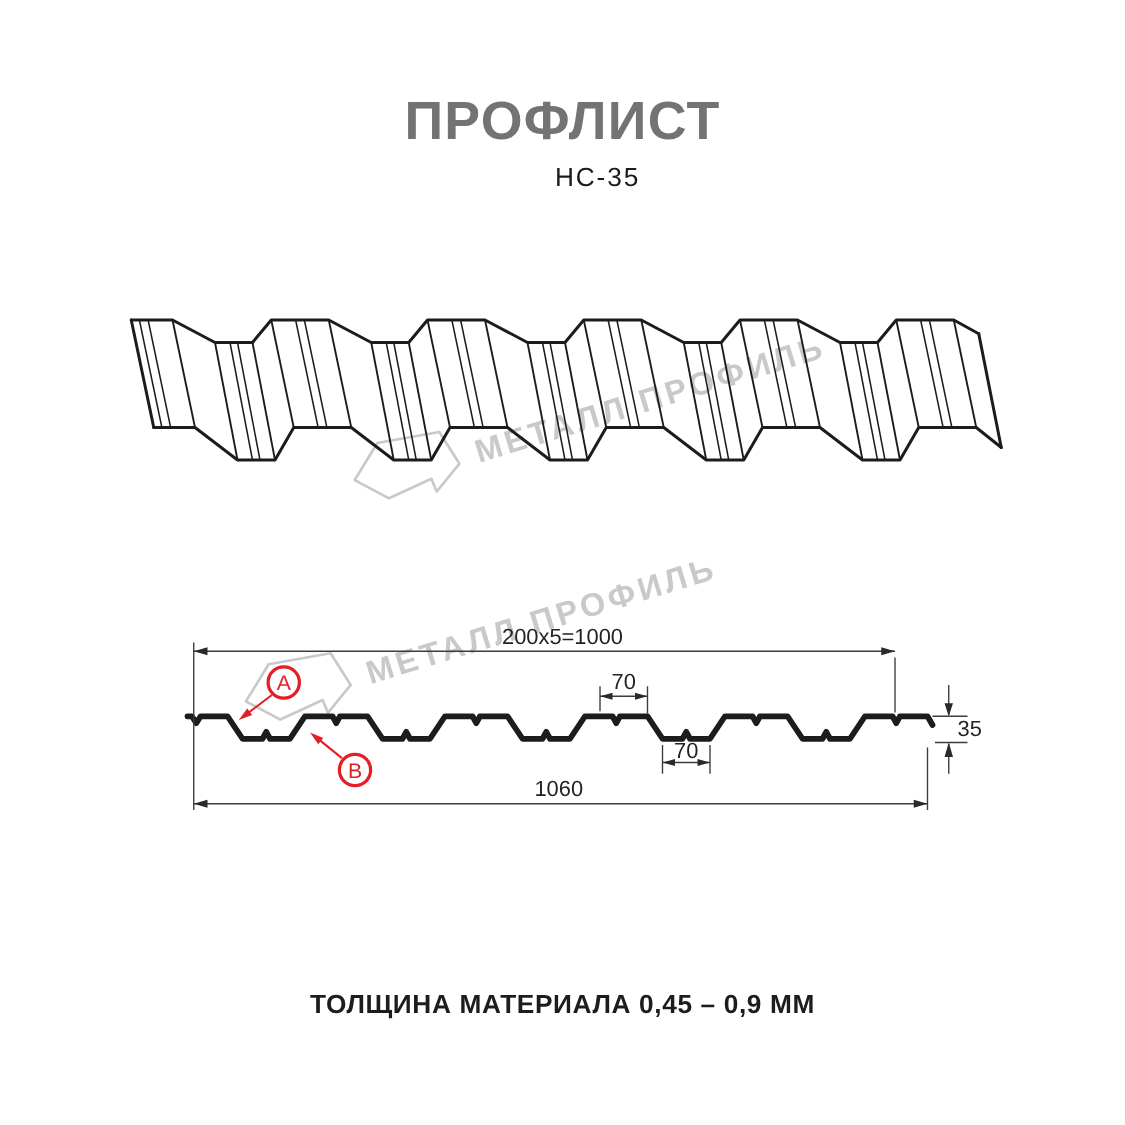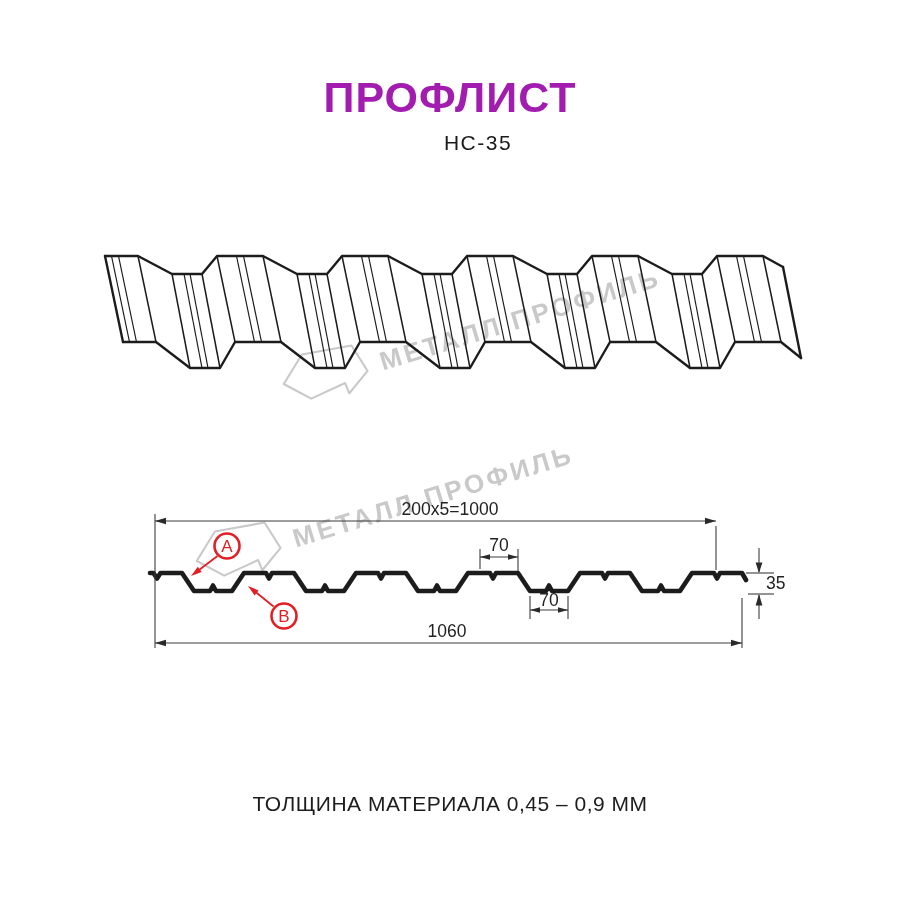--- a/index.html
+++ b/index.html
@@ -1,23 +1,23 @@
 <!DOCTYPE html>
 <html><head>
 <meta charset="utf-8">
 <style>
   html,body{margin:0;padding:0;background:#fff;}
   #canvas{position:relative;width:900px;height:900px;background:#ffffff;overflow:hidden;
           font-family:"Liberation Sans",sans-serif;}
   .title{position:absolute;left:0;top:76px;width:900px;text-align:center;
-         font-size:43px;font-weight:800;letter-spacing:1px;color:#a21caf;line-height:1;}
+         font-size:43px;font-weight:800;letter-spacing:1px;color:#737373;line-height:1;}
   .subtitle{position:absolute;left:0;top:132px;width:900px;text-align:center;
             font-size:21px;font-weight:500;letter-spacing:1.5px;color:#1a1a1a;line-height:1;margin-left:28px;}
   .footer{position:absolute;left:0;top:793px;width:900px;text-align:center;
-          font-size:21px;font-weight:400;letter-spacing:0.5px;color:#1d1d1d;line-height:1;}
+          font-size:21px;font-weight:700;letter-spacing:0.5px;color:#1d1d1d;line-height:1;}
   svg{position:absolute;left:0;top:0;}
   .edge{stroke:#1c1c1c;stroke-width:2.4;fill:none;stroke-linejoin:round;stroke-linecap:round;}
   .seam{stroke:#1c1c1c;stroke-width:1.5;}
   .rib{stroke:#1c1c1c;stroke-width:1.2;}
   .prof{stroke:#1c1c1c;stroke-width:4.6;fill:none;stroke-linejoin:round;stroke-linecap:round;}
   .dim{stroke:#3c3c3c;stroke-width:1.1;fill:none;}
   .ah{fill:#2a2a2a;stroke:none;}
   .dimtxt{font-family:"Liberation Sans",sans-serif;font-size:17.5px;fill:#222;}
   .wmtxt{font-family:"Liberation Sans",sans-serif;font-size:26px;font-weight:bold;
          letter-spacing:3px;fill:#c9c9c9;}

